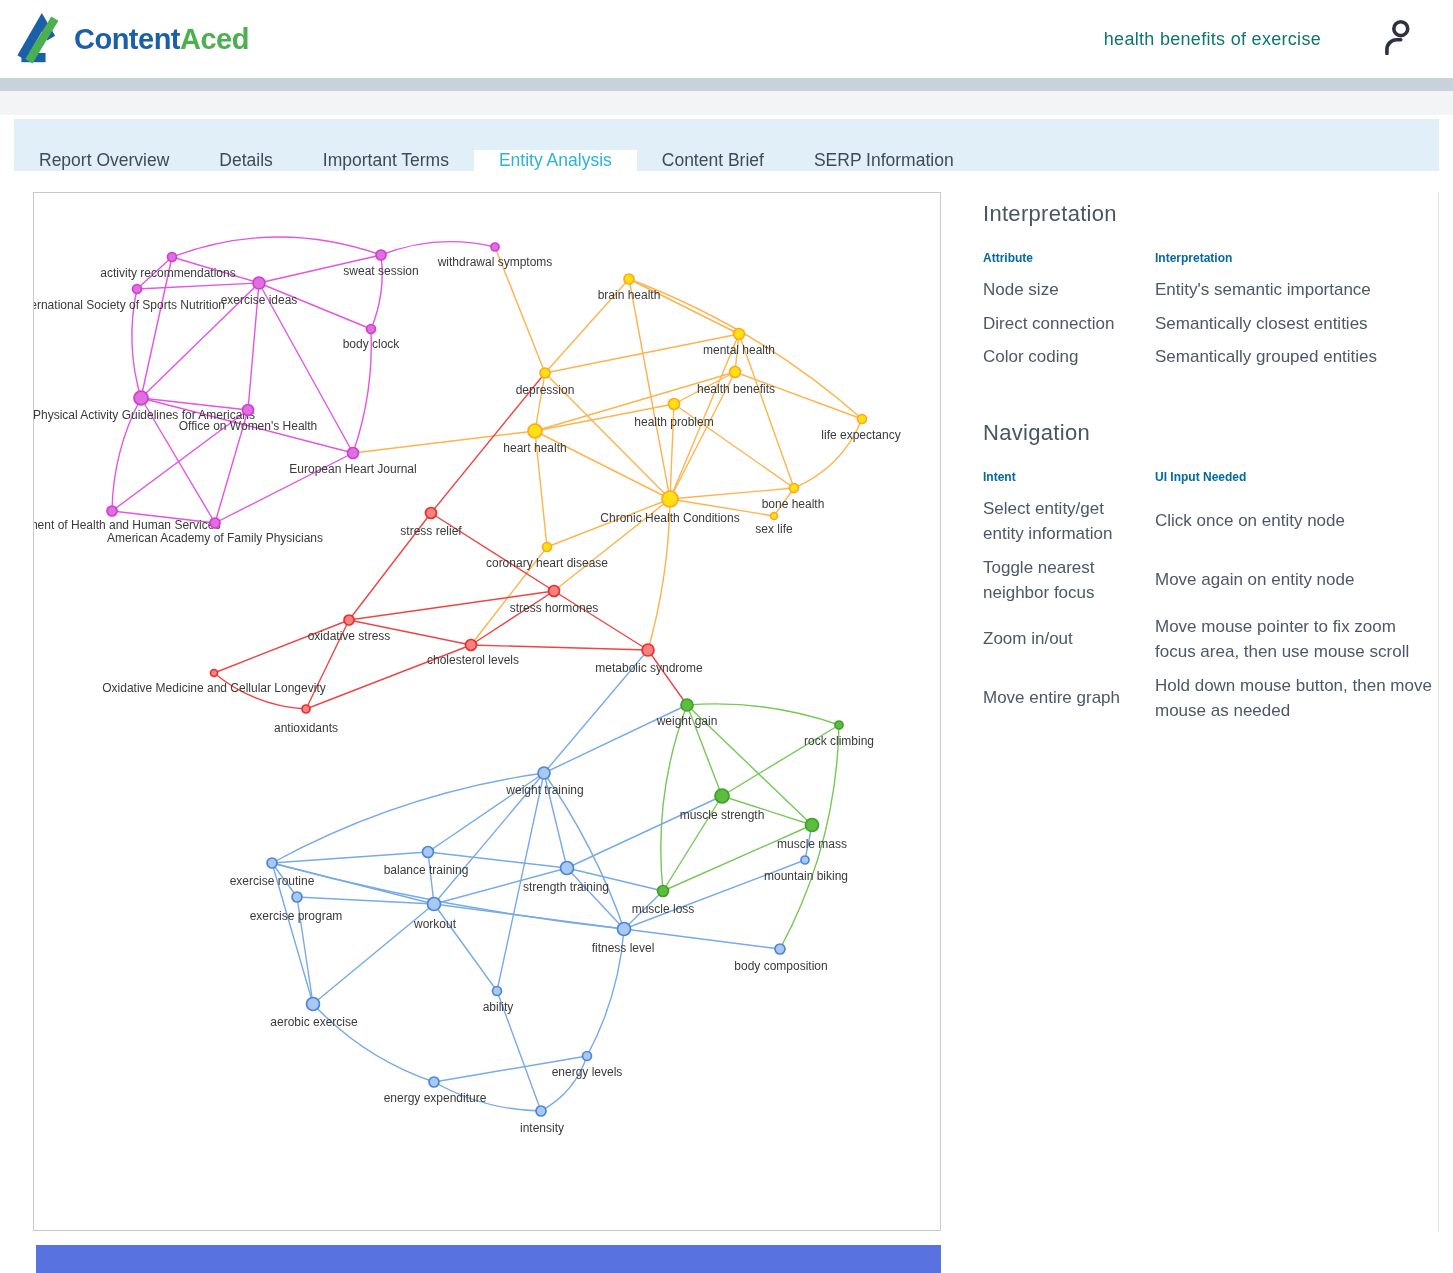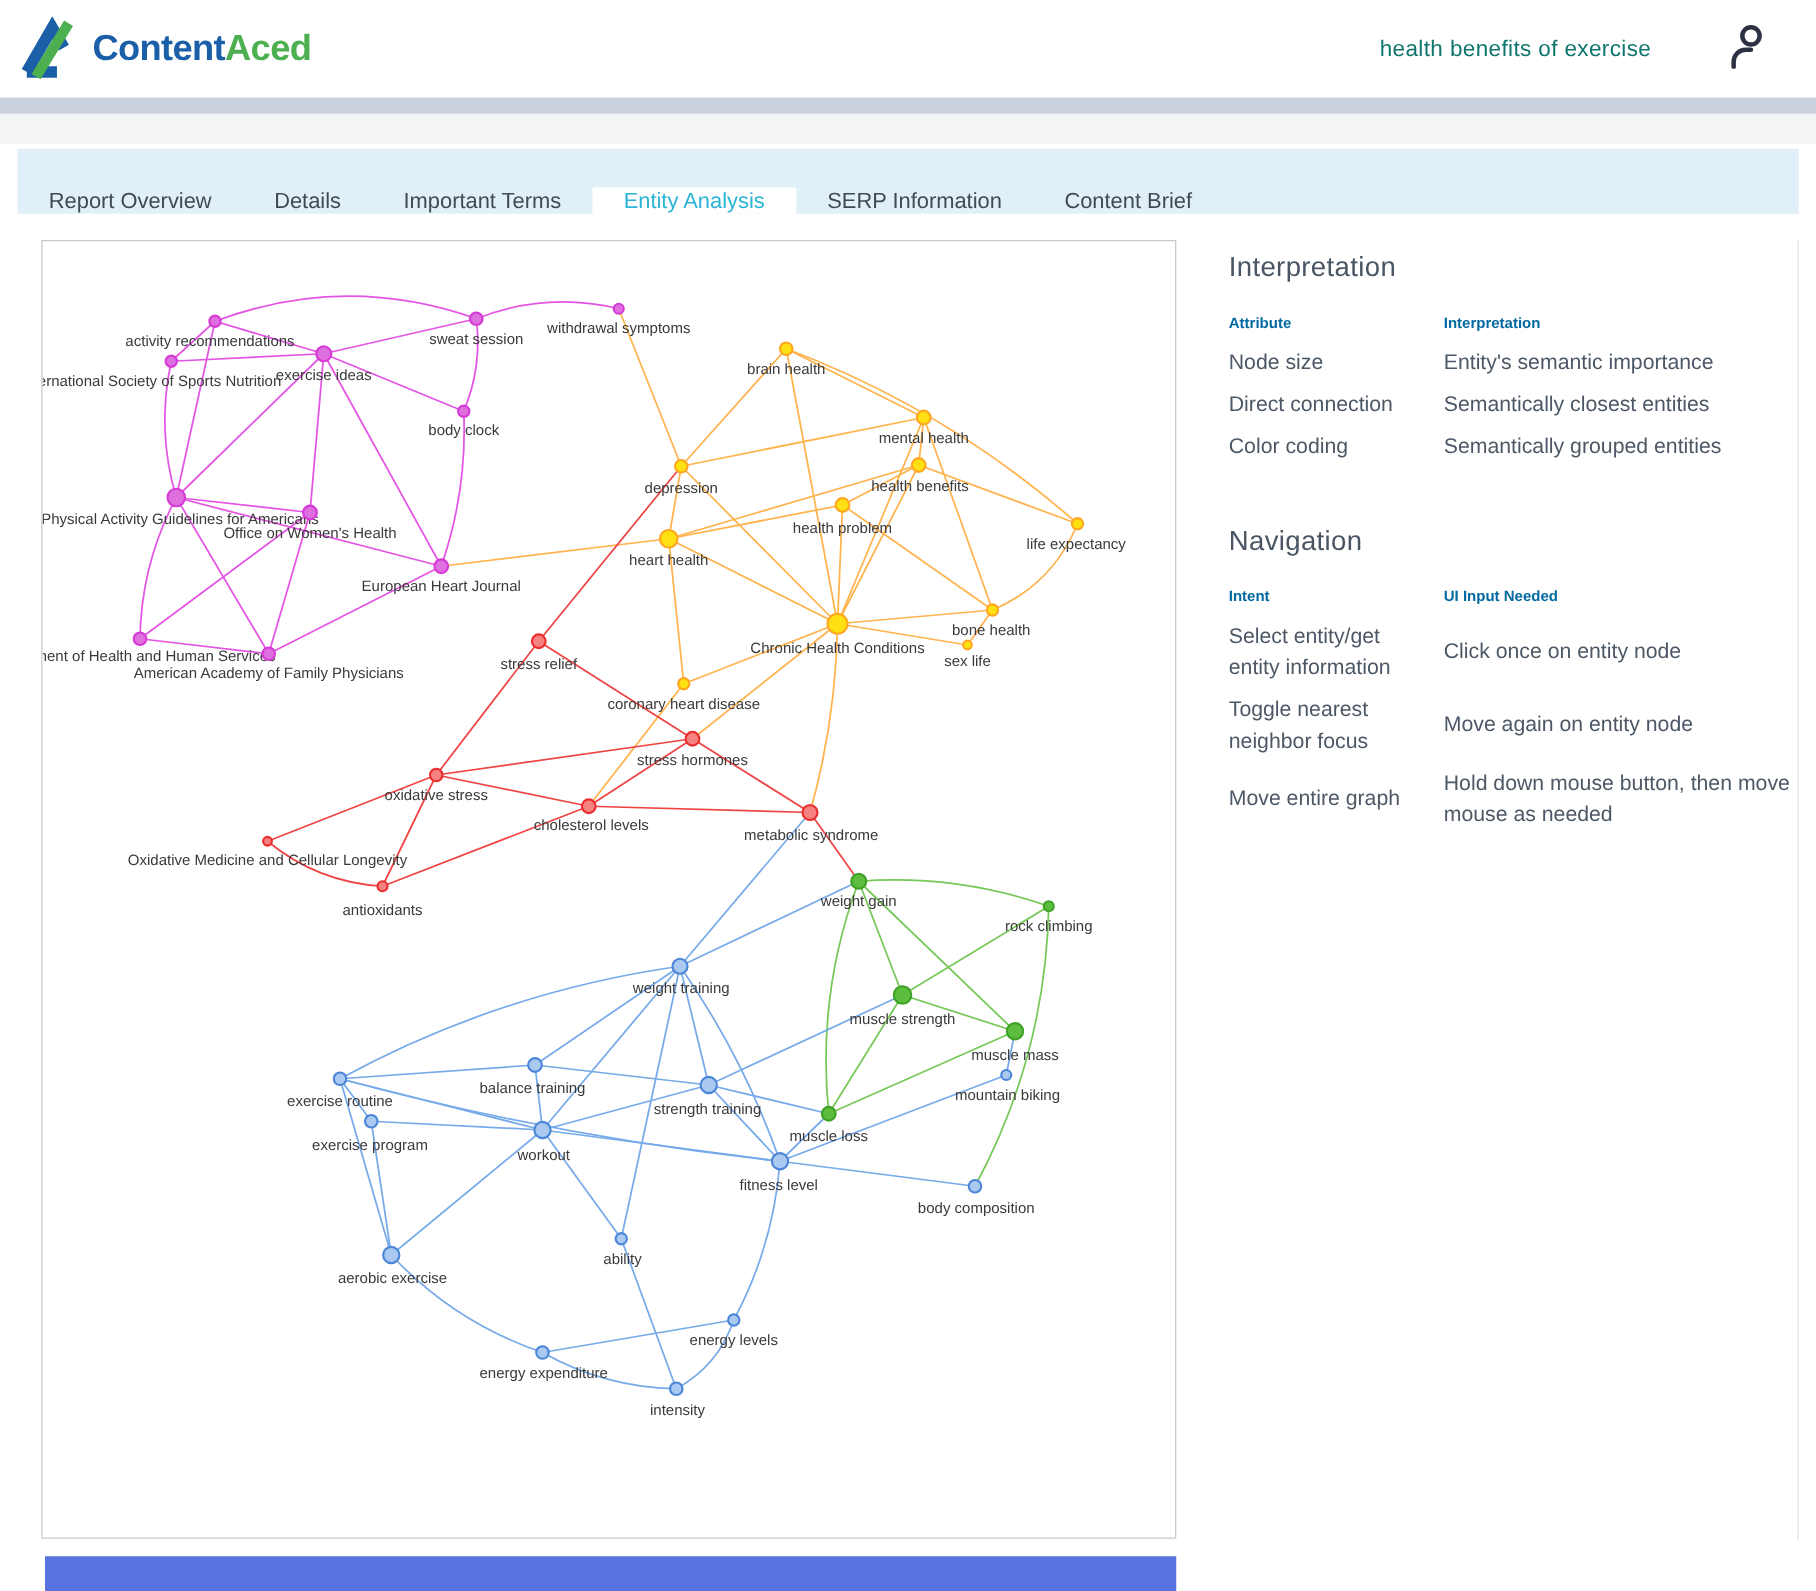--- a/index.html
+++ b/index.html
@@ -56,22 +56,22 @@
   </div>
 </div>
 <div class="band1"></div>
 <div class="band2"></div>
 
 <div class="tabs">
   <div class="tab">Report Overview</div>
   <div class="tab">Details</div>
   <div class="tab">Important Terms</div>
   <div class="tab active">Entity Analysis</div>
+  <div class="tab">Content Brief</div>
   <div class="tab">SERP Information</div>
-  <div class="tab">Content Brief</div>
 </div>
 
 <div class="graph-panel">
   <svg width="906" height="1037" viewBox="33 192 906 1037">
       <path d="M171,256 L258,282" fill="none" stroke="#e455e4" stroke-width="1.4"></path>
       <path d="M171,256 L136,288" fill="none" stroke="#e455e4" stroke-width="1.4"></path>
       <path d="M171,256 L140,397" fill="none" stroke="#e455e4" stroke-width="1.4"></path>
       <path d="M171,256 Q275.1363802848557,217.00173976742147 380,254" fill="none" stroke="#e455e4" stroke-width="1.4"></path>
       <path d="M136,288 L258,282" fill="none" stroke="#e455e4" stroke-width="1.4"></path>
       <path d="M136,288 Q124.00941730536229,343.0134158787023 140,397" fill="none" stroke="#e455e4" stroke-width="1.4"></path>
@@ -307,20 +307,24 @@
     </tr>
     <tr>
       <td class="col1">Select entity/get entity information</td>
       <td>Click once on entity node</td>
     </tr>
     <tr>
       <td class="col1">Toggle nearest neighbor focus</td>
       <td>Move again on entity node</td>
     </tr>
     <tr>
+      <td class="col1">Zoom in/out</td>
+      <td>Move mouse pointer to fix zoom focus area, then use mouse scroll</td>
+    </tr>
+    <tr>
       <td class="col1">Move entire graph</td>
       <td>Hold down mouse button, then move mouse as needed</td>
     </tr>
   </tbody>
     </table>
 </div>
 
 <div class="vline"></div>
 <div class="footer-bar"></div>
 

